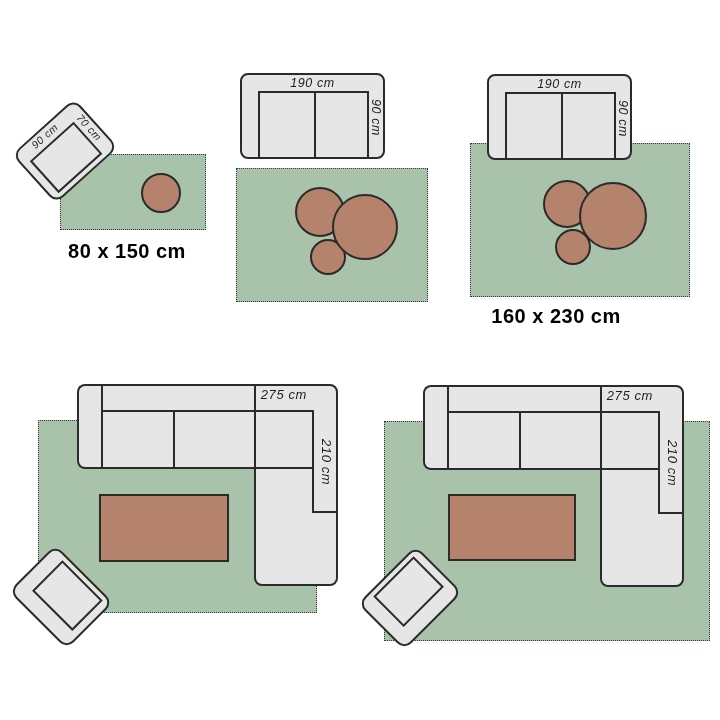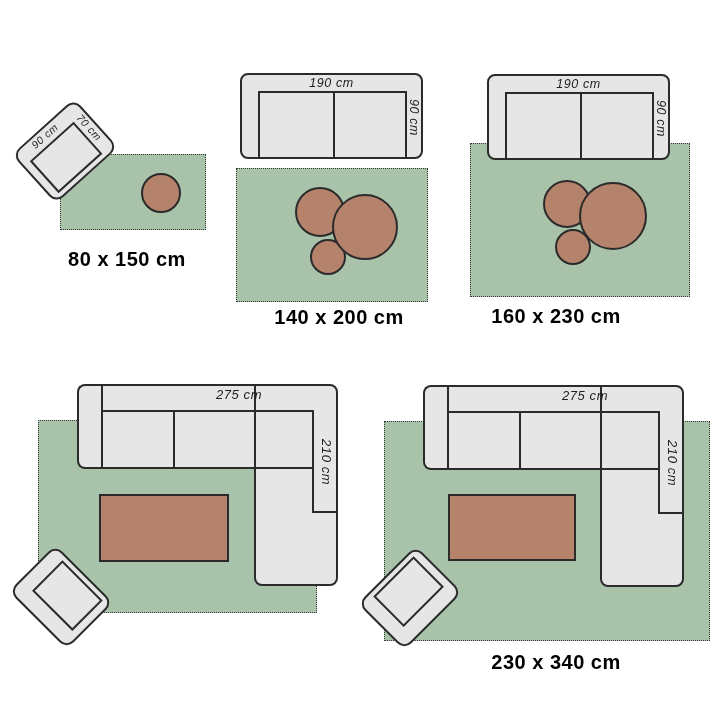--- a/index.html
+++ b/index.html
@@ -19,42 +19,42 @@
 
   
   .circle-table{position:absolute;border-radius:50%;background:var(--table);
     border:2px solid var(--outline);box-sizing:border-box;z-index:2;}
 
   
   .coffee-table{position:absolute;background:var(--table);border:2px solid var(--outline);
     box-sizing:border-box;z-index:2;}
 
   
-  .sofa{position:absolute;width:183px;height:86px;background:var(--furniture);
+  .sofa{position:absolute;width:145px;height:86px;background:var(--furniture);
     border:2px solid var(--outline);border-radius:8px;box-sizing:border-box;z-index:3;}
   .sofa .seat{position:absolute;left:16px;right:14px;top:16px;bottom:0;
     border:2px solid var(--outline);border-bottom:none;box-sizing:border-box;}
   .sofa .seat-divider{position:absolute;left:50%;top:0;bottom:0;width:2px;background:var(--outline);}
   .dim{font-style:italic;font-size:12.5px;color:var(--dim-text);letter-spacing:.6px;white-space:nowrap;}
   .sofa .dim-top{position:absolute;top:1px;left:0;right:0;text-align:center;}
   .sofa .dim-right{position:absolute;right:0;top:24px;writing-mode:vertical-rl;}
 
   
   .lsofa{position:absolute;width:261px;height:202px;box-sizing:border-box;z-index:3;}
   .lsofa .part-a{position:absolute;left:0;top:0;width:179px;height:85px;background:var(--furniture);
     border:2px solid var(--outline);border-right:none;border-radius:8px 0 0 8px;box-sizing:border-box;}
   .lsofa .part-b{position:absolute;left:177px;top:0;width:84px;height:202px;background:var(--furniture);
     border:2px solid var(--outline);border-radius:0 8px 8px 8px;box-sizing:border-box;}
   .lsofa .arm-line{position:absolute;left:24px;top:2px;height:81px;border-left:2px solid var(--outline);}
   .lsofa .seat-top-line{position:absolute;left:24px;top:26px;width:211px;border-top:2px solid var(--outline);}
   .lsofa .seat-divider{position:absolute;left:96px;top:28px;height:55px;border-left:2px solid var(--outline);}
   .lsofa .cushion-line{position:absolute;left:179px;top:83px;width:56px;border-top:2px solid var(--outline);}
   .lsofa .chaise-back{position:absolute;left:235px;top:26px;width:24px;height:103px;
     border-left:2px solid var(--outline);border-bottom:2px solid var(--outline);box-sizing:border-box;}
-  .lsofa .dim-top{position:absolute;top:3px;left:82px;width:160px;text-align:center;}
+  .lsofa .dim-top{position:absolute;top:3px;left:70px;width:160px;text-align:right;}
   .lsofa .dim-right{position:absolute;right:4px;top:55px;writing-mode:vertical-rl;}
 
   
   .chair{position:absolute;width:84px;height:66px;background:var(--furniture);
     border:2px solid var(--outline);border-radius:10px;box-sizing:border-box;z-index:4;}
   .chair .seat{position:absolute;left:7px;top:15px;right:14px;bottom:4px;
     border:2px solid var(--outline);box-sizing:border-box;}
   .chair .dim-top{position:absolute;top:0px;left:0;right:10px;text-align:center;font-size:10.5px;}
   .chair .dim-right{position:absolute;right:0px;top:14px;writing-mode:vertical-rl;font-size:10.5px;}
 </style>
@@ -63,34 +63,33 @@
 
 <div class="canvas">
 
   <div class="rug" style="left:60px;top:154px;width:146px;height:76px;"></div>
   <div class="circle-table" style="left:141px;top:173px;width:40px;height:40px;"></div>
   <div class="chair" style="left:23px;top:118px;transform:rotate(-42deg);">
     <div class="seat"></div>
     <div class="dim dim-top">90 cm</div>
     <div class="dim dim-right">70 cm</div>
   </div>
-  <div class="size-label" style="left:27px;top:248px;">80 x 150 cm</div>
+  <div class="size-label" style="left:27px;top:240px;">80 x 150 cm</div>
 
   <div class="sofa" style="left:240px;top:73px;">
     <div class="seat">
       <div class="seat-divider"></div>
     </div>
     <div class="dim dim-top">190 cm</div>
     <div class="dim dim-right">90 cm</div>
   </div>
   <div class="rug" style="left:236px;top:168px;width:192px;height:134px;"></div>
   <div class="circle-table" style="left:295px;top:187px;width:50px;height:50px;"></div>
   <div class="circle-table" style="left:310px;top:239px;width:36px;height:36px;"></div>
   <div class="circle-table" style="left:332px;top:194px;width:66px;height:66px;z-index:3;"></div>
-  <div class="size-label" style="left:239px;top:306px;">140 x 200 cm</div>
 
   <div class="rug" style="left:470px;top:143px;width:220px;height:154px;"></div>
   <div class="sofa" style="left:487px;top:74px;">
     <div class="seat">
       <div class="seat-divider"></div>
     </div>
     <div class="dim dim-top">190 cm</div>
     <div class="dim dim-right">90 cm</div>
   </div>
   <div class="circle-table" style="left:543px;top:180px;width:48px;height:48px;"></div>
@@ -124,15 +123,14 @@
     <div class="seat-divider"></div>
     <div class="cushion-line"></div>
     <div class="chaise-back"></div>
     <div class="dim dim-top" style="font-size:13px;">275 cm</div>
     <div class="dim dim-right" style="font-size:13px;">210 cm</div>
   </div>
   <div class="coffee-table" style="left:448px;top:494px;width:128px;height:67px;"></div>
   <div class="chair" style="left:369px;top:565px;width:82px;transform:rotate(135deg);">
     <div class="seat"></div>
   </div>
-  <div class="size-label" style="left:456px;top:651px;">230 x 340 cm</div>
 
 </div>
 
 </body></html>

